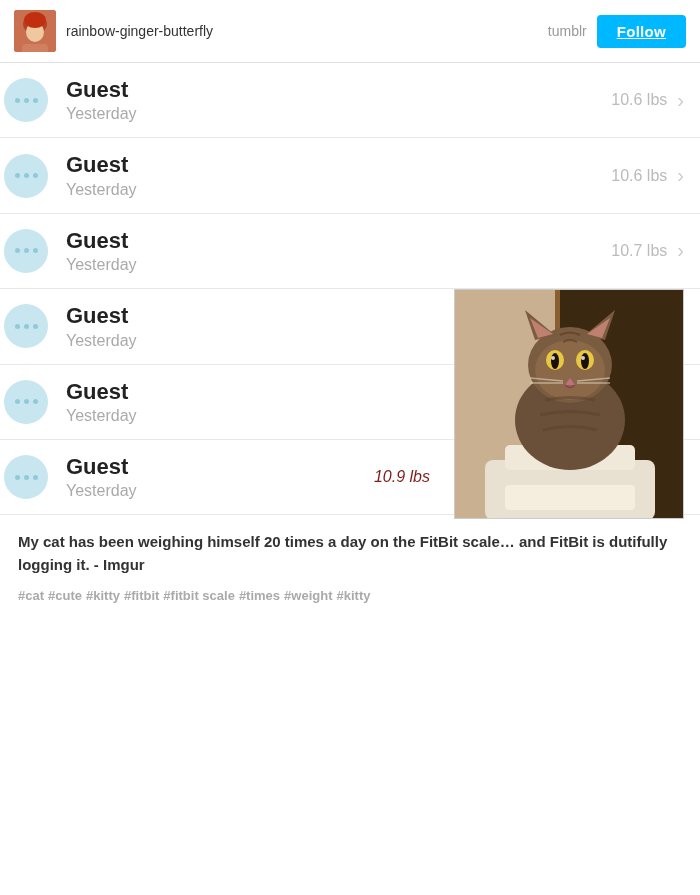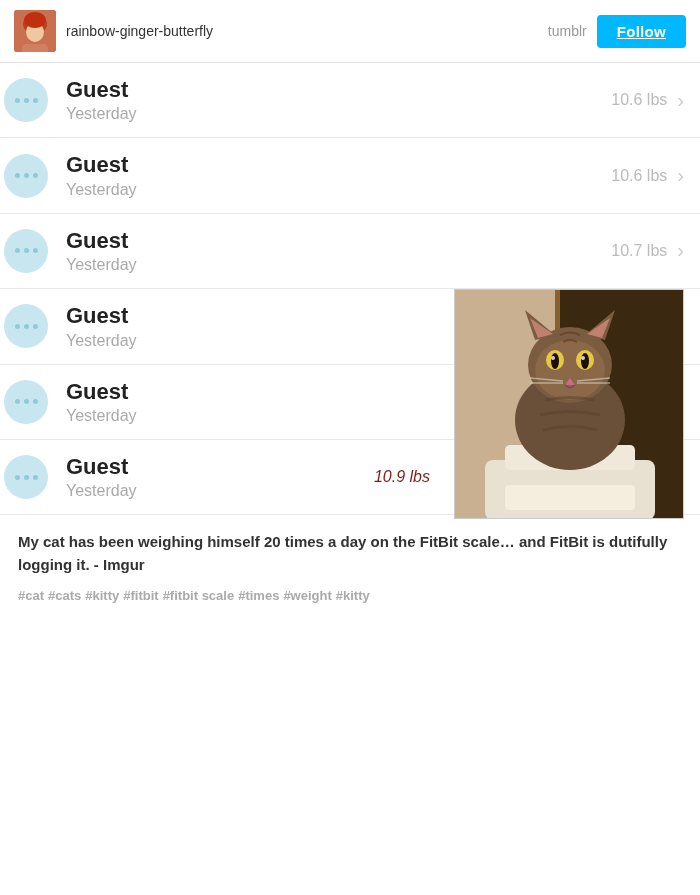--- a/index.html
+++ b/index.html
@@ -333,21 +333,21 @@
       </div>
       <span class="item-weight" style="color:#7f1d1d; font-size:16px;font-style:italic;">10.9 lbs</span>
     </div>
 
   </div>
 
   <div class="text-section">
     <p class="description">My cat has been weighing himself 20 times a day on the FitBit scale… and FitBit is dutifully logging it. - Imgur</p>
     <div class="tags">
       <span class="tag">#cat</span>
-      <span class="tag">#cats</span>
+      <span class="tag">#cute</span>
       <span class="tag">#kitty</span>
       <span class="tag">#fitbit</span>
       <span class="tag">#fitbit scale</span>
       <span class="tag">#times</span>
       <span class="tag">#weight</span>
       <span class="tag">#kitty</span>
     </div>
   </div>
 
 </div>

